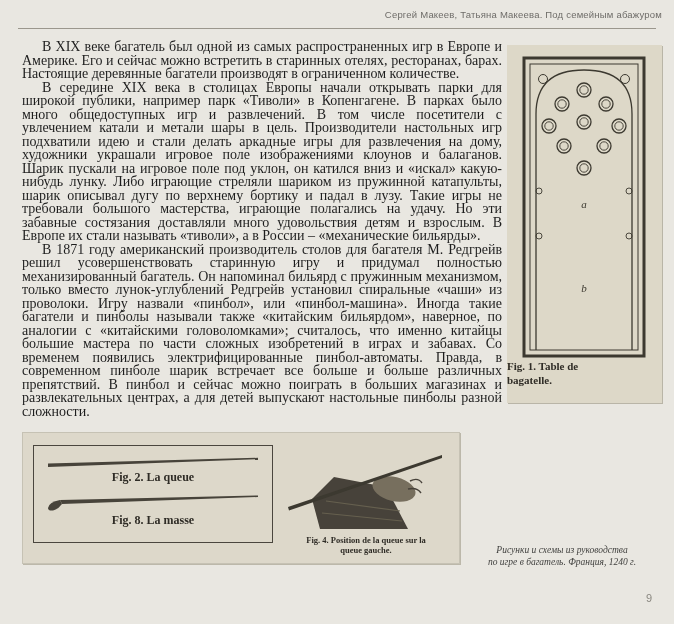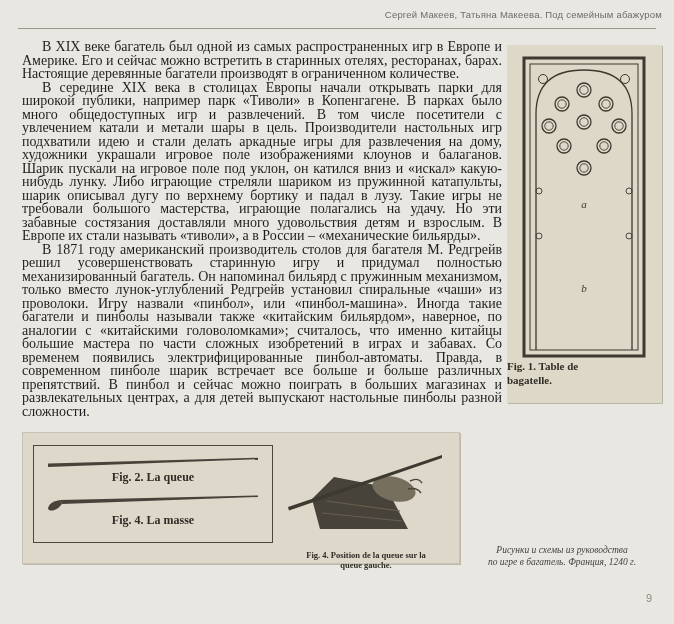--- a/index.html
+++ b/index.html
@@ -56,21 +56,21 @@
   .sub-box .cap, .fig4 .cap{
     text-align:center;font-weight:bold;color:#2f2c26;
   }
   .sub-box .cap{font-size:12px;line-height:11px;margin-top:2px;}
   .cue-svg{display:block;margin:10px auto 0 auto;}
   .masse-svg{display:block;margin:10px auto 0 auto;}
   .fig4{
     position:absolute;left:255px;top:4px;width:176px;height:122px;
   }
   .fig4 svg{display:block;margin:4px auto 0 auto;}
-  .fig4 .cap{font-size:8.5px;line-height:10px;margin-top:17px;}
+  .fig4 .cap{font-size:8.5px;line-height:10px;margin-top:2px;}
 
   
   .side-caption{
     position:absolute;left:472px;top:545px;width:180px;
     font-style:italic;font-size:9.5px;line-height:11.5px;color:#3f3f3d;
     text-align:center;
   }
 
   .page-number{
     position:absolute;top:592px;right:22px;
@@ -141,21 +141,21 @@
 
     <div class="sub-box">
       <svg class="cue-svg" width="218" height="14" viewBox="0 0 218 14">
         <path d="M4 11 L214 3.2 L214 1.8 L4 7.4 Z" fill="#47433a"></path>
       </svg>
       <div class="cap">Fig. 2. La queue</div>
       <svg class="masse-svg" width="218" height="20" viewBox="0 0 218 20">
         <path d="M16 7 L214 2.4 L214 4 L18 11 Z" fill="#47433a"></path>
         <path d="M16 7 Q5 9 4 15 Q4 18 9 17.5 Q14.5 16 18 11 Z" fill="#47433a"></path>
       </svg>
-      <div class="cap">Fig. 4. La masse</div>
+      <div class="cap">Fig. 8. La masse</div>
     </div>
 
     <div class="fig4">
       <svg width="168" height="92" viewBox="0 0 168 92">
 
         <path d="M52 36 L104 46 L126 88 L38 88 L30 58 Z" fill="#47423a"></path>
         <path d="M44 60 L118 70 M40 72 L120 80" stroke="#66604f" stroke-width="1.2" fill="none"></path>
 
         <ellipse cx="112" cy="48" rx="22" ry="12" transform="rotate(14 112 48)" fill="#776f5e"></ellipse>
         <path d="M128 40 q8 -4 12 2 M126 48 q9 -2 13 4" stroke="#47423a" stroke-width="1.4" fill="none"></path>

